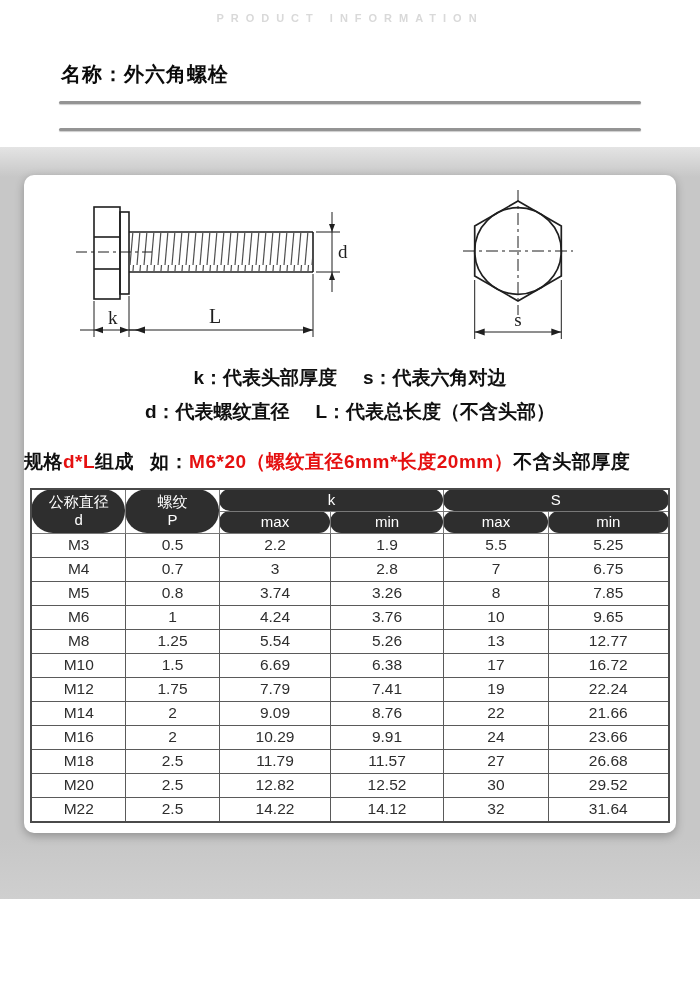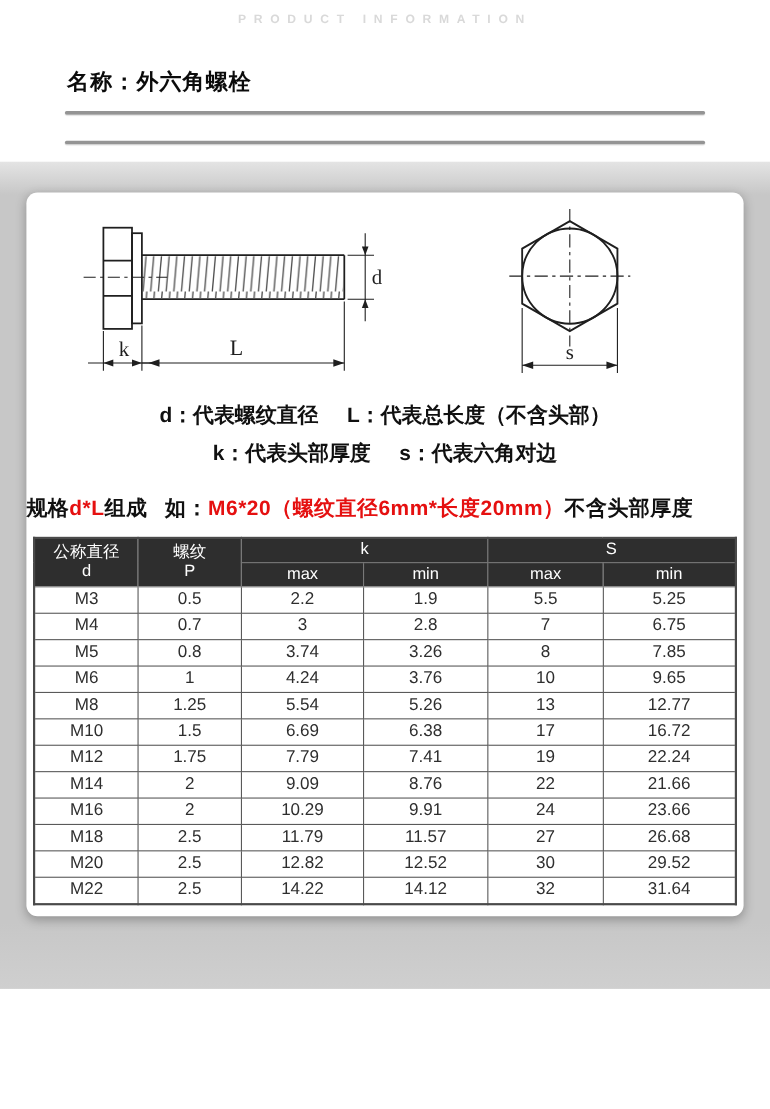--- a/index.html
+++ b/index.html
@@ -49,21 +49,21 @@
   }
   .spec-table thead th {
     background:#2e2e2e; color:#fff; font-weight:400; font-size:15px;
     border:1px solid #787878; padding:1px 0; line-height:1.25;
   }
   .spec-table thead .hdr-2line { line-height:1.2; font-size:15px; }
   .spec-table td {
     border:1px solid #5a5a5a; text-align:center; font-size:15.5px;
     color:#2e2e2e; height:23px; padding:0; line-height:1;
   }
-  .spec-table thead th { text-align:center; }
+  .spec-table thead th { text-align:center;border-radius:22px; }
 </style>
 </head>
 <body>
 
 <div class="top-section">
   <div class="page-subtitle">PRODUCT INFORMATION</div>
 
   <div class="info-grid">
     <div class="info-row">
       <div class="info-cell left"><span>名称：</span><span>外六角螺栓</span></div>
@@ -135,24 +135,24 @@
           <line x1="531.3" y1="95" x2="531.3" y2="154"></line>
           <line x1="444.7" y1="147" x2="531.3" y2="147"></line>
         </g>
         <path d="M444.7,147 l10,-3.4 l0,6.8 z" fill="#1f1f1f"></path>
         <path d="M531.3,147 l-10,-3.4 l0,6.8 z" fill="#1f1f1f"></path>
         <text x="488" y="141" font-size="19" fill="#1f1f1f" font-family="Liberation Serif,serif" text-anchor="middle">s</text>
       </g>
     </svg>
 
     <div class="legend-line">
+      <span>k：代表头部厚度</span><span>s：代表六角对边</span>
+    </div>
+    <div class="legend-line">
       <span>d：代表螺纹直径</span><span>L：代表总长度（不含头部）</span>
-    </div>
-    <div class="legend-line">
-      <span>k：代表头部厚度</span><span>s：代表六角对边</span>
     </div>
 
     <div class="spec-line">
       <span>规格</span><span class="red">d*L</span><span>组成</span><span class="gap"></span><span>如：</span><span class="red">M6*20（螺纹直径6mm*长度20mm）</span><span>不含头部厚度</span>
     </div>
 
 
     <table class="spec-table">
       <colgroup>
         <col style="width:94px">

